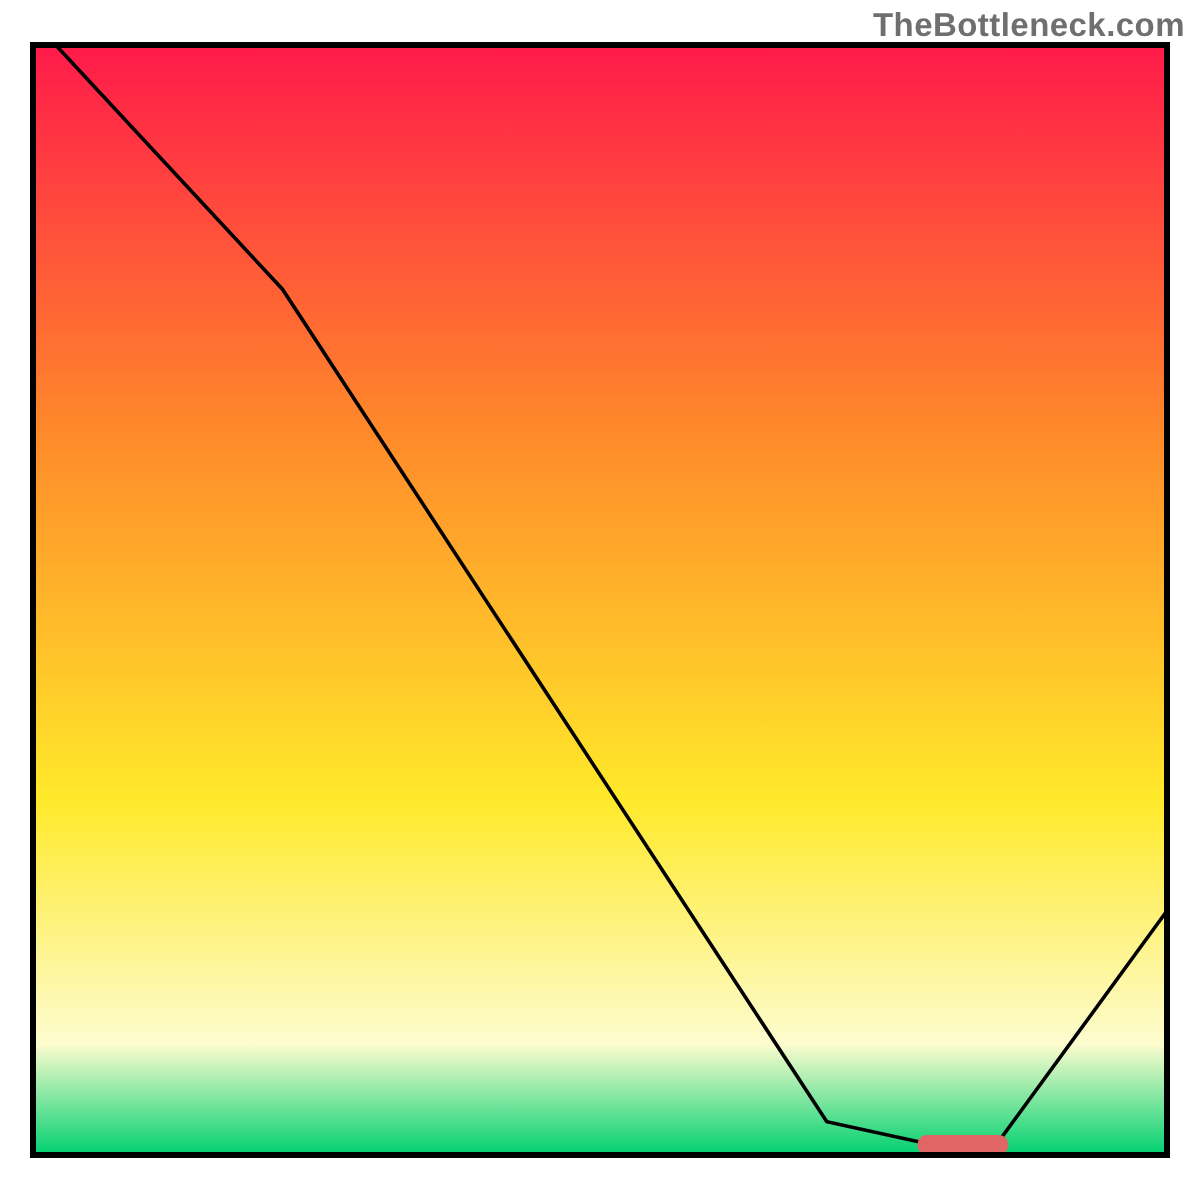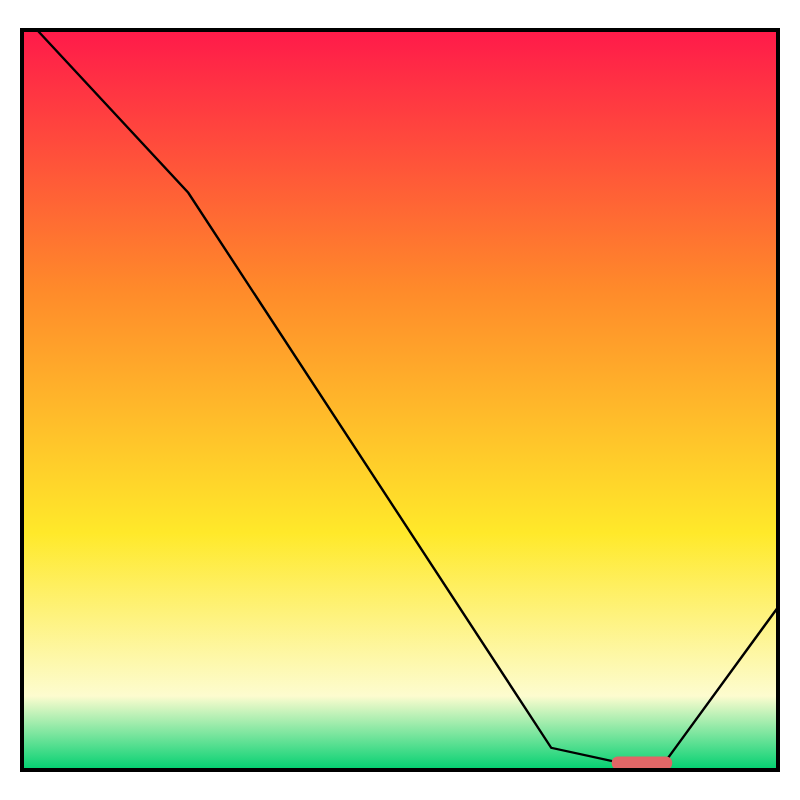--- a/index.html
+++ b/index.html
@@ -27,20 +27,21 @@
   }
   svg {
     display: block;
   }
 </style>
 </head>
 <body>
 
 <div class="container">
 
+  <div class="watermark">TheBottleneck.com</div>
 
   <svg id="chart-svg" width="800" height="800" viewBox="0 0 800 800">
     <defs>
       <linearGradient id="bg-grad" x1="0" y1="0" x2="0" y2="1">
         <stop id="g0" offset="0%" stop-color="#ff1a4a"></stop>
         <stop id="g1" offset="35%" stop-color="#ff8a2a"></stop>
         <stop id="g2" offset="68%" stop-color="#ffe92a"></stop>
         <stop id="g3" offset="90%" stop-color="#fdfccf"></stop>
         <stop id="g4" offset="100%" stop-color="#00d070"></stop>
       </linearGradient>

